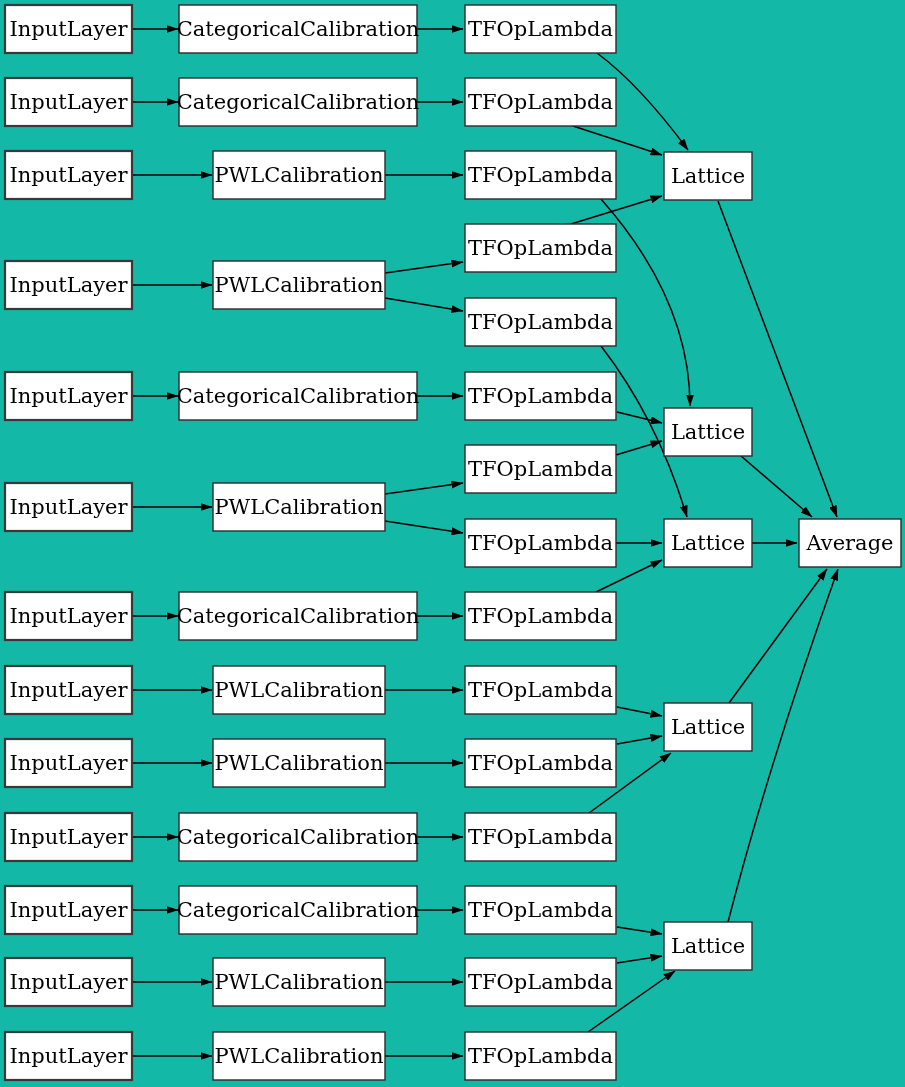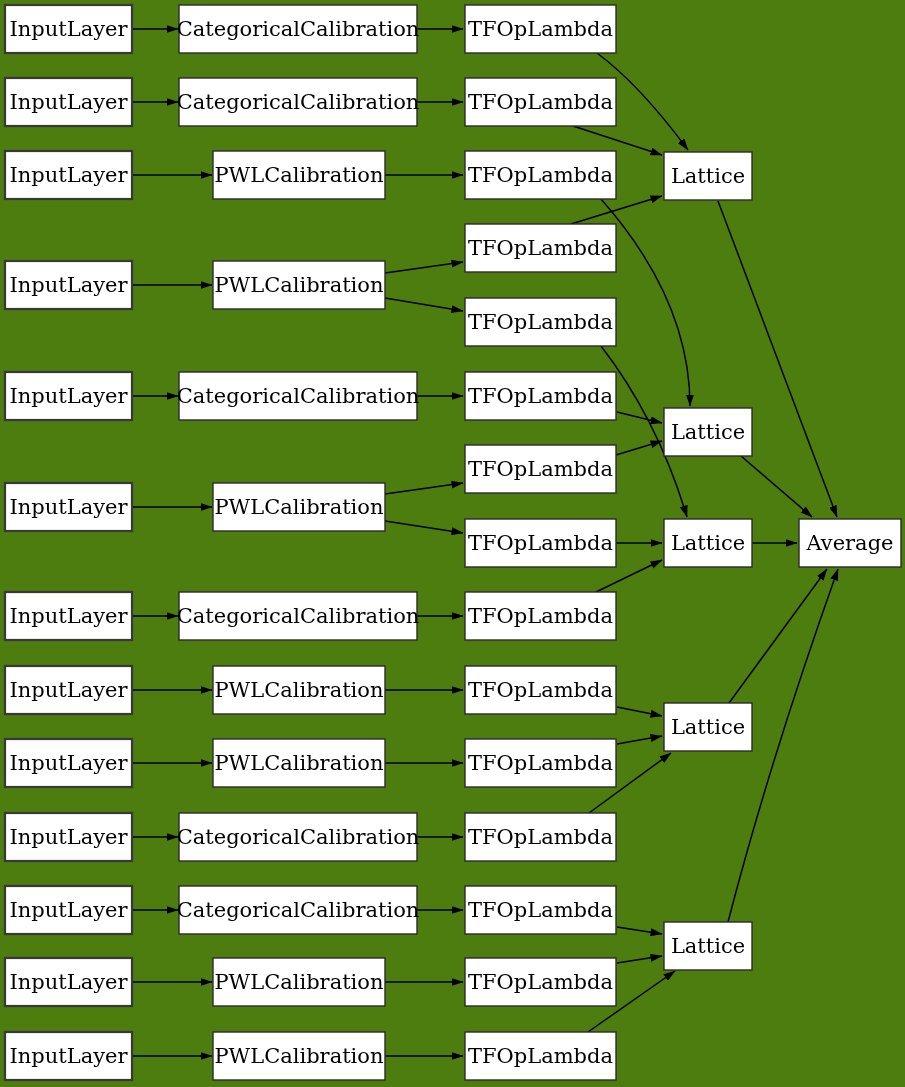--- a/index.html
+++ b/index.html
@@ -3,21 +3,21 @@
 <meta charset="utf-8">
 <style>
   html, body {
     margin: 0;
     padding: 0;
     background: #ffffff;
   }
   .canvas-wrap {
     width: 905px;
     height: 1087px;
-    background: #4d7c0f;
+    background: #14b8a6;
     position: relative;
   }
   svg { display: block; }
   .edge {
     fill: none;
     stroke: #000000;
     stroke-width: 1.5;
   }
   .node-box {
     fill: #ffffff;

